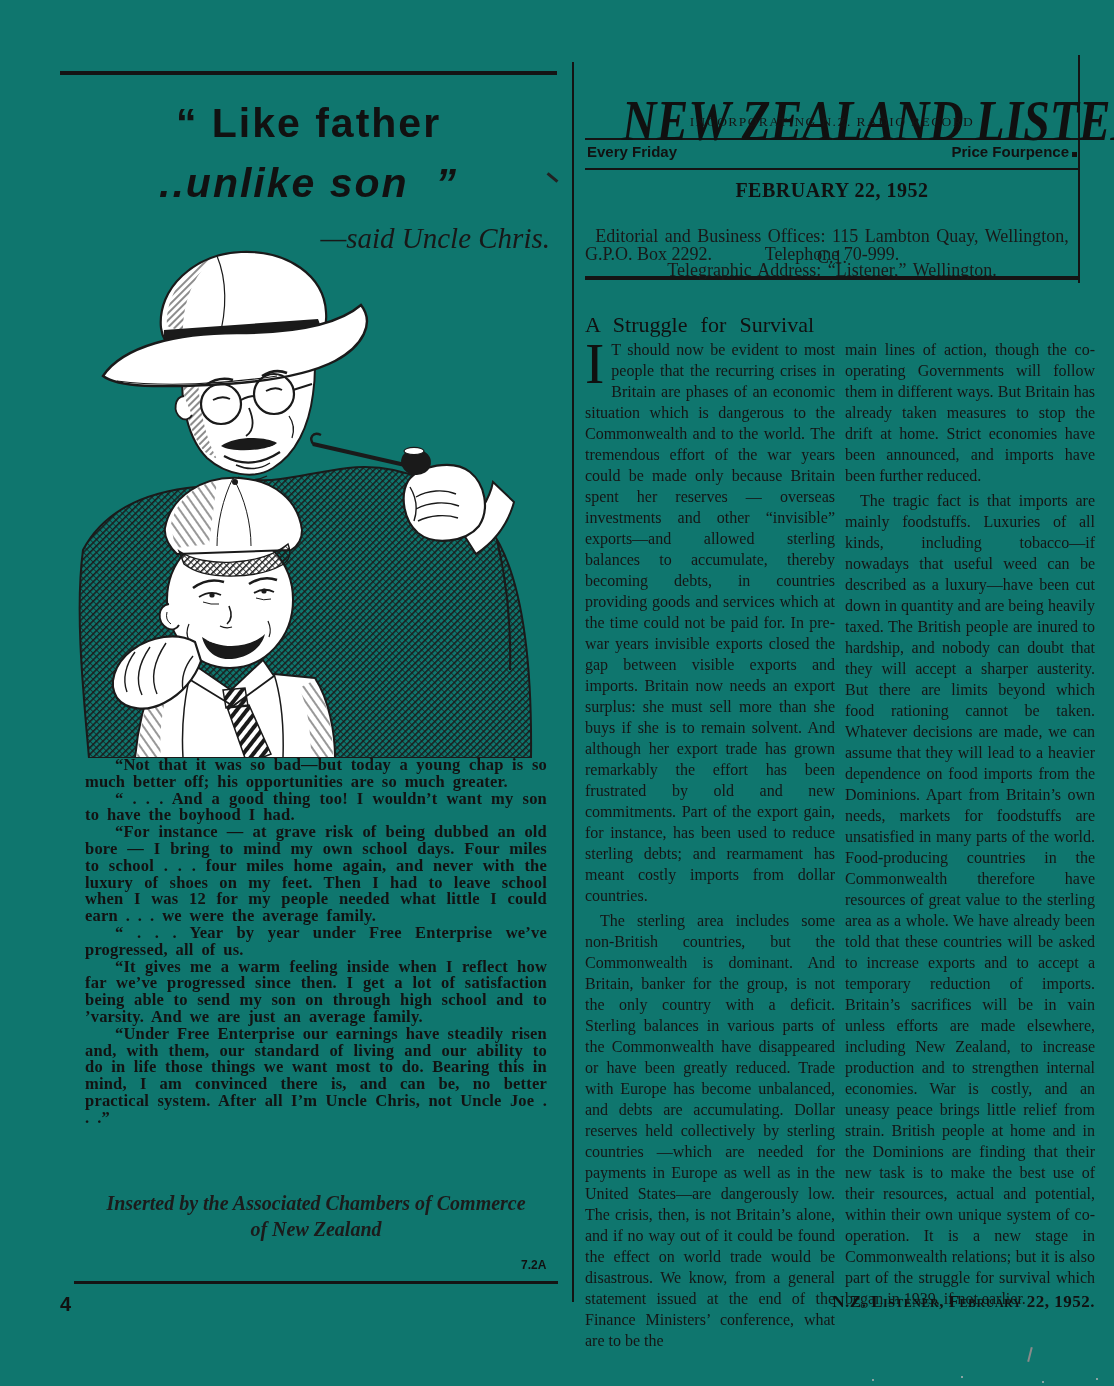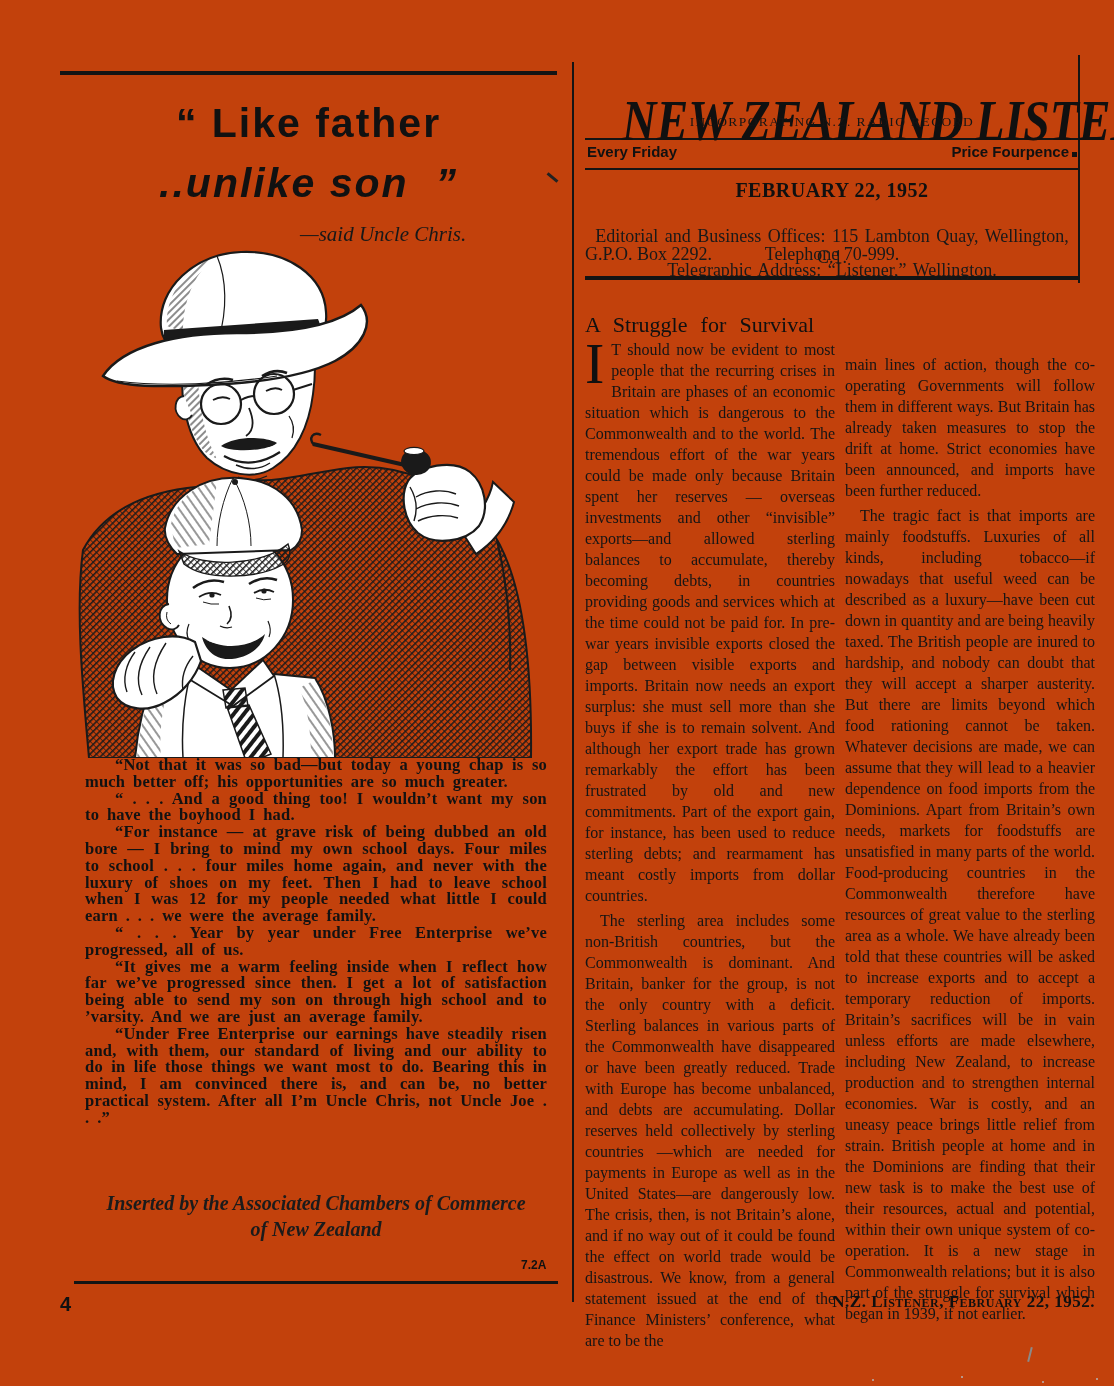--- a/index.html
+++ b/index.html
@@ -1,35 +1,35 @@
 <!DOCTYPE html>
 <html><head>
 <meta charset="utf-8">
 <style>
   html,body { margin:0; padding:0; background:#e8e8e4; }
   .page {
     position:relative; width:1114px; height:1386px; margin:0 auto;
-    background:#c2410c; color:#161616; overflow:hidden;
+    background:#0f766e; color:#161616; overflow:hidden;
     font-family:"Liberation Serif", serif;
   }
   .rule { position:absolute; background:#141414; }
 
   
   .ad-rule-top   { left:60px;  top:71px;  width:497px; height:4px; }
   .ad-rule-bot   { left:74px;  top:1281px; width:484px; height:3px; }
   .ad-headline {
     position:absolute; left:60px; width:497px; text-align:center;
     font-family:"Liberation Sans", sans-serif; font-weight:bold;
     color:#111; white-space:pre; letter-spacing:2px; font-size:41px; line-height:46px;
   }
   .ad-headline.l1 { top:100px; padding-right:26px; }
   .ad-headline.l2 { top:160px; font-style:italic; }
   .ad-attribution {
-    position:absolute; left:300px; top:222px; width:250px; text-align:left;
-    font-style:italic; font-size:21px; color:#181818;
+    position:absolute; left:300px; top:222px; width:250px; text-align:right;
+    font-style:italic; font-size:29px; color:#181818;
   }
   .ad-illu { position:absolute; left:65px; top:238px; width:485px; height:520px; }
   .ad-body {
     position:absolute; left:85px; top:757px; width:462px;
     font-size:16.5px; line-height:16.8px; font-weight:bold; color:#121212;
     text-align:justify; word-spacing:3.5px; letter-spacing:0.2px;
   }
   .ad-body p { margin:0; text-indent:30px; }
   .ad-signature {
     position:absolute; left:85px; top:1190px; width:462px; text-align:center;
@@ -82,21 +82,21 @@
 
   .article-title {
     position:absolute; left:0; top:294px; width:510px; text-align:left;
     font-size:22px; font-weight:normal; word-spacing:0.35em; color:#101010;
   }
   .col {
     position:absolute; top:339px; width:250px;
     font-size:16px; line-height:21px; text-align:justify; color:#151515;
   }
   .col1 { left:0; }
-  .col2 { left:260px;margin-top:15px; }
+  .col2 { left:260px; }
   .col p { margin:4px 0 0 0; text-indent:15px; }
   .col p.opening { margin-top:0; text-indent:0; }
   .col2 p:first-child { margin-top:0; text-indent:0; }
   .dropcap {
     float:left; font-size:58px; line-height:44px; padding:3px 7px 0 0; color:#101010;
   }
   .page-footer {
     position:absolute; right:19px; top:1292px;
     font-weight:bold; font-size:17px; font-variant-caps:small-caps;
     letter-spacing:0.5px; color:#101010;

